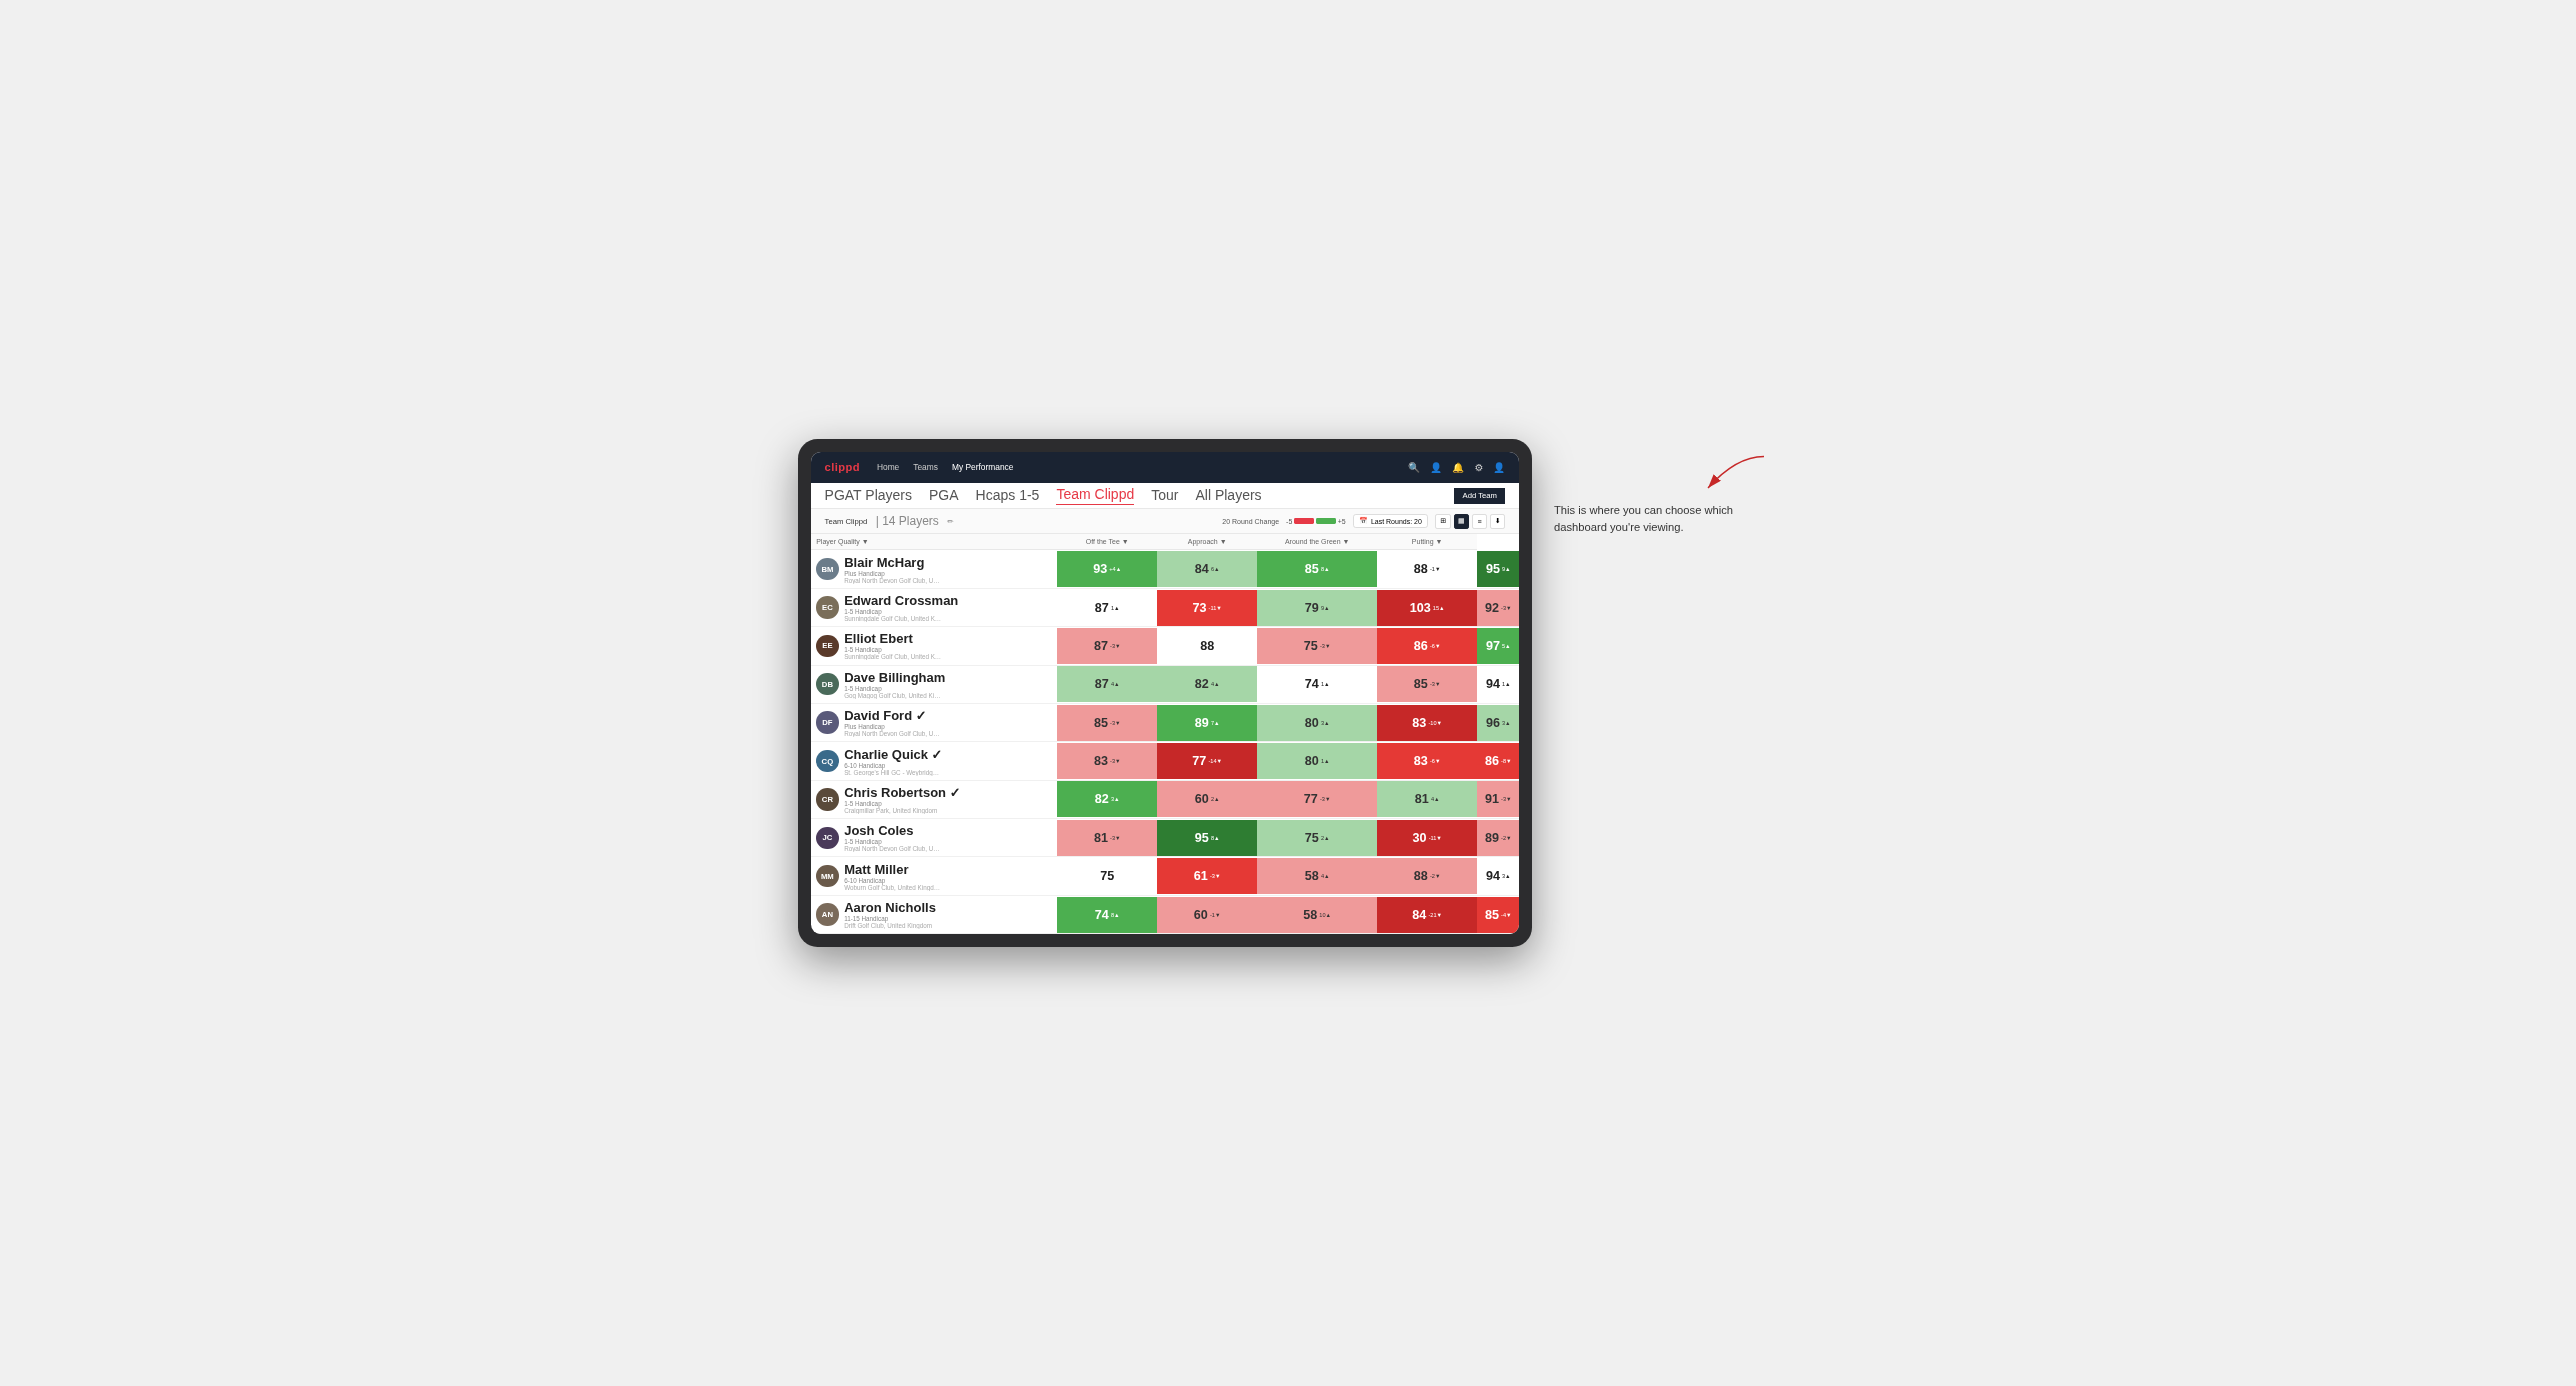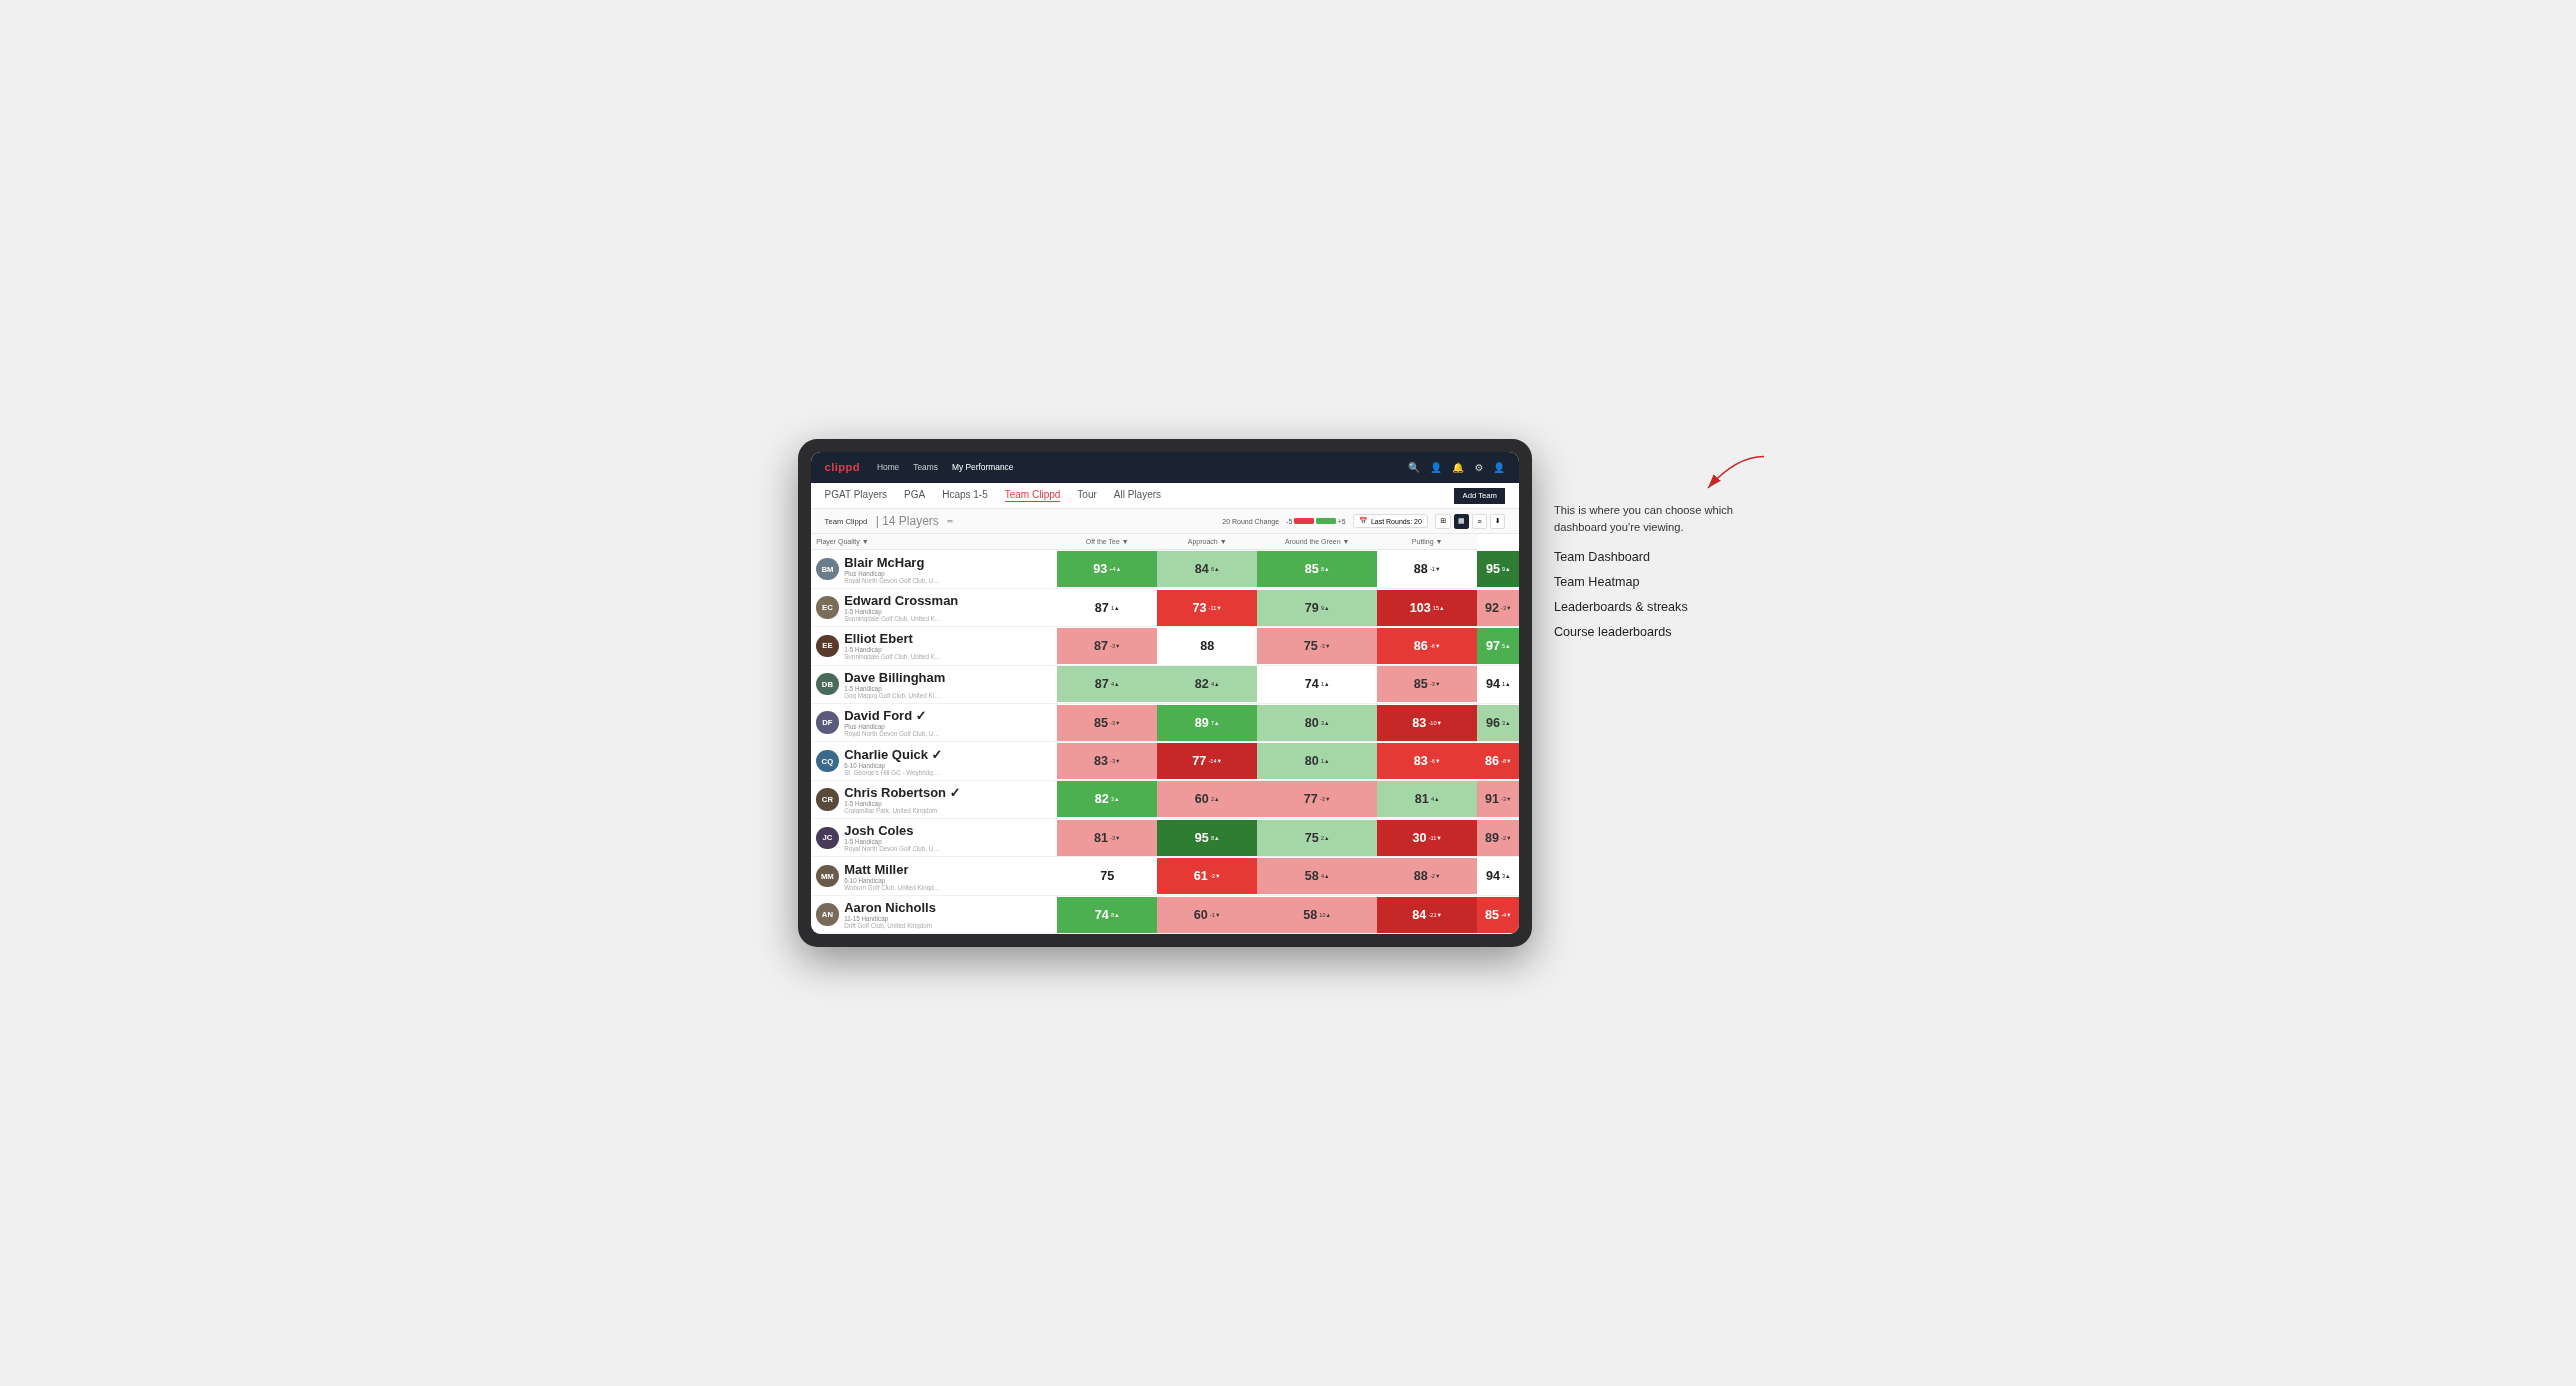--- a/index.html
+++ b/index.html
@@ -88,21 +88,21 @@
       background: #fff;
       border-bottom: 0.7px solid #e8e8e8;
       display: flex;
       align-items: center;
       padding: 0 14px;
       height: 26.6px;
       gap: 17px;
     }
 
     .sub-nav-link {
-      font-size: 10px;
+      font-size: 14px;
       color: #555;
       cursor: pointer;
       padding-bottom: 1.4px;
       white-space: nowrap;
     }
 
     .sub-nav-link.active {
       color: #e63946;
       border-bottom: 1.4px solid #e63946;
       font-weight: 500;
@@ -861,22 +861,16 @@
       <svg class="arrow-graphic" viewBox="0 0 120 60">
         <defs>
           <marker id="arrowhead" markerWidth="10" markerHeight="7" refX="10" refY="3.5" orient="auto">
             <polygon points="0 0, 10 3.5, 0 7" fill="#c62828"></polygon>
           </marker>
         </defs>
         <path d="M 100 5 Q 60 5 20 50" stroke="#c62828" stroke-width="2" fill="none" marker-end="url(#arrowhead)"></path>
       </svg>
     </div>
     <p class="annotation-text">This is where you can choose which dashboard you're viewing.</p>
-    <ul class="annotation-list">
-      <li class="annotation-item">Team Dashboard</li>
-      <li class="annotation-item">Team Heatmap</li>
-      <li class="annotation-item">Leaderboards &amp; streaks</li>
-      <li class="annotation-item">Course leaderboards</li>
-    </ul>
   </div>
 
 </div>
 
 
 </body></html>

